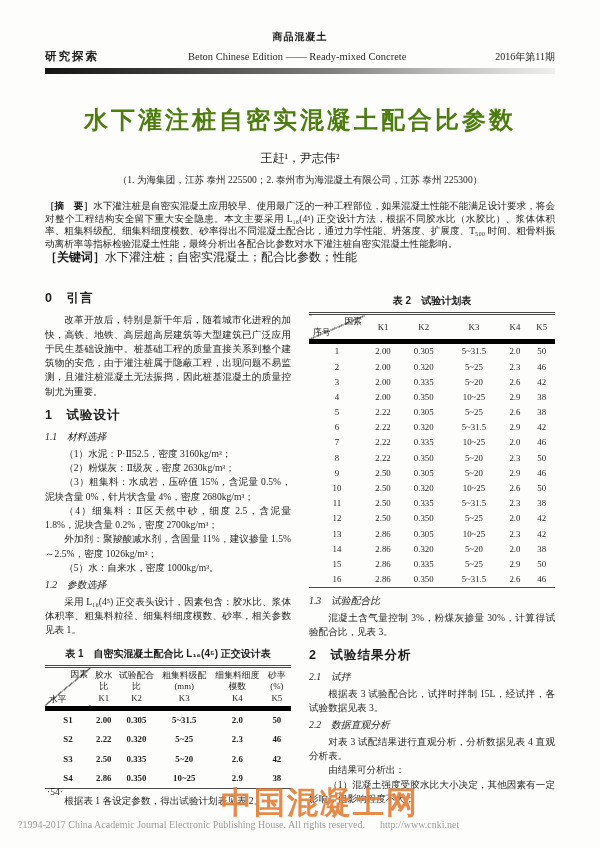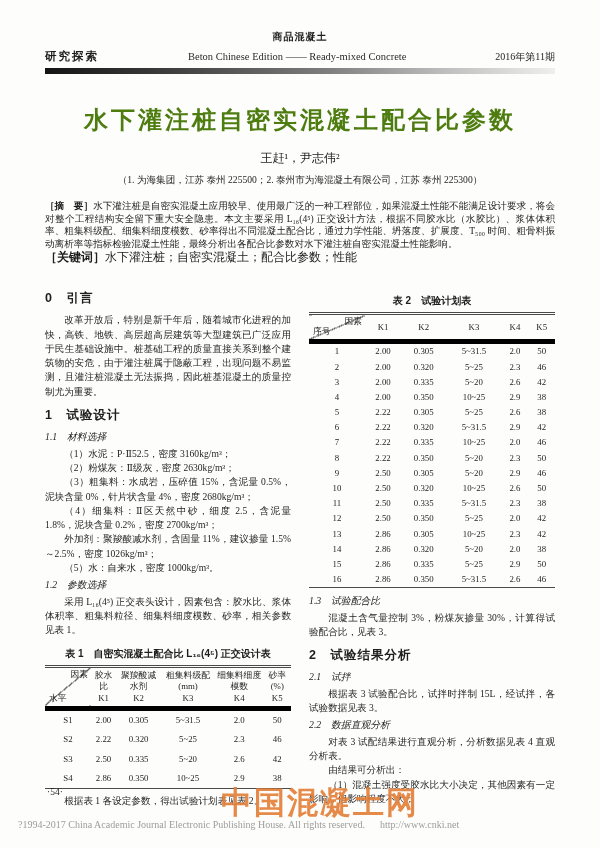--- a/index.html
+++ b/index.html
@@ -33,25 +33,25 @@
   .sec-heading { font-family:"Liberation Sans",sans-serif; font-size:12.5px; font-weight:bold; margin:9px 0 8px; letter-spacing:1px; }
   .sub-heading { font-style:italic; font-size:9.8px; margin:3px 0 2px; }
   .body-p { text-indent:2em; }
   
   .tcaption { text-align:center; font-family:"Liberation Sans",sans-serif; font-weight:bold; font-size:10px; margin:9px 0 4px; }
   table.ptable { width:100%; border-collapse:collapse; font-size:8.8px; line-height:11px;
     border-top:3px double #4a4a4a; border-bottom:1px solid #4a4a4a; text-align:center; }
   table.ptable thead tr { border-bottom:5px solid #000000; }
   table.ptable th { font-weight:normal; vertical-align:middle; padding:2px 1px; }
   table.ptable td { padding:2.1px 1px; }
-  .t1 tbody td { padding:4.2px 1px; }
+  .t1 tbody td { padding:4.2px 1px;font-weight:bold; }
   .diag { position:relative; padding:0;
     background-image:linear-gradient(to bottom right,transparent calc(50% - .6px),#6a6a6a calc(50% - .6px),#6a6a6a calc(50% + .6px),transparent calc(50% + .6px)); }
   .diag .dt { position:absolute; top:1px; right:3px; }
-  .diag .db { position:absolute; bottom:1px; left:4px;font-family:Liberation Mono, monospace; }
+  .diag .db { position:absolute; bottom:1px; left:4px; }
   .t1 .diag { width:46px; height:38px; }
   .t2 .diag { width:56px; height:28px; }
   .t1 th .hk, .t2 th { line-height:12px; }
   .note { text-indent:2em; margin-top:5px; }
   
   .pagenum { position:absolute; left:47px; bottom:51px; font-size:9.5px; }
   .watermark { position:absolute; left:221px; top:782px; z-index:5;
     font-family:"Liberation Sans",sans-serif; font-size:31px; font-weight:bold; letter-spacing:2px; opacity:.92; }
   .copyright { position:absolute; left:18px; bottom:18px; width:575px; font-size:10px; color:#9c9c9c; white-space:nowrap; }
   .copyright .url { margin-left:15px; }
@@ -101,21 +101,21 @@
             <tr>
               <td class="diag">
                 <span class="dt">因素</span>
                 <span class="db">水平</span>
               </td>
               <th>
                   <div class="hl">胶水比</div>
                   <div class="hk">K1</div>
                 </th>
               <th>
-                  <div class="hl">聚羧酸减水剂</div>
+                  <div class="hl">试验配合比</div>
                   <div class="hk">K2</div>
                 </th>
               <th>
                   <div class="hl">粗集料级配(mm)</div>
                   <div class="hk">K3</div>
                 </th>
               <th>
                   <div class="hl">细集料细度模数</div>
                   <div class="hk">K4</div>
                 </th>

